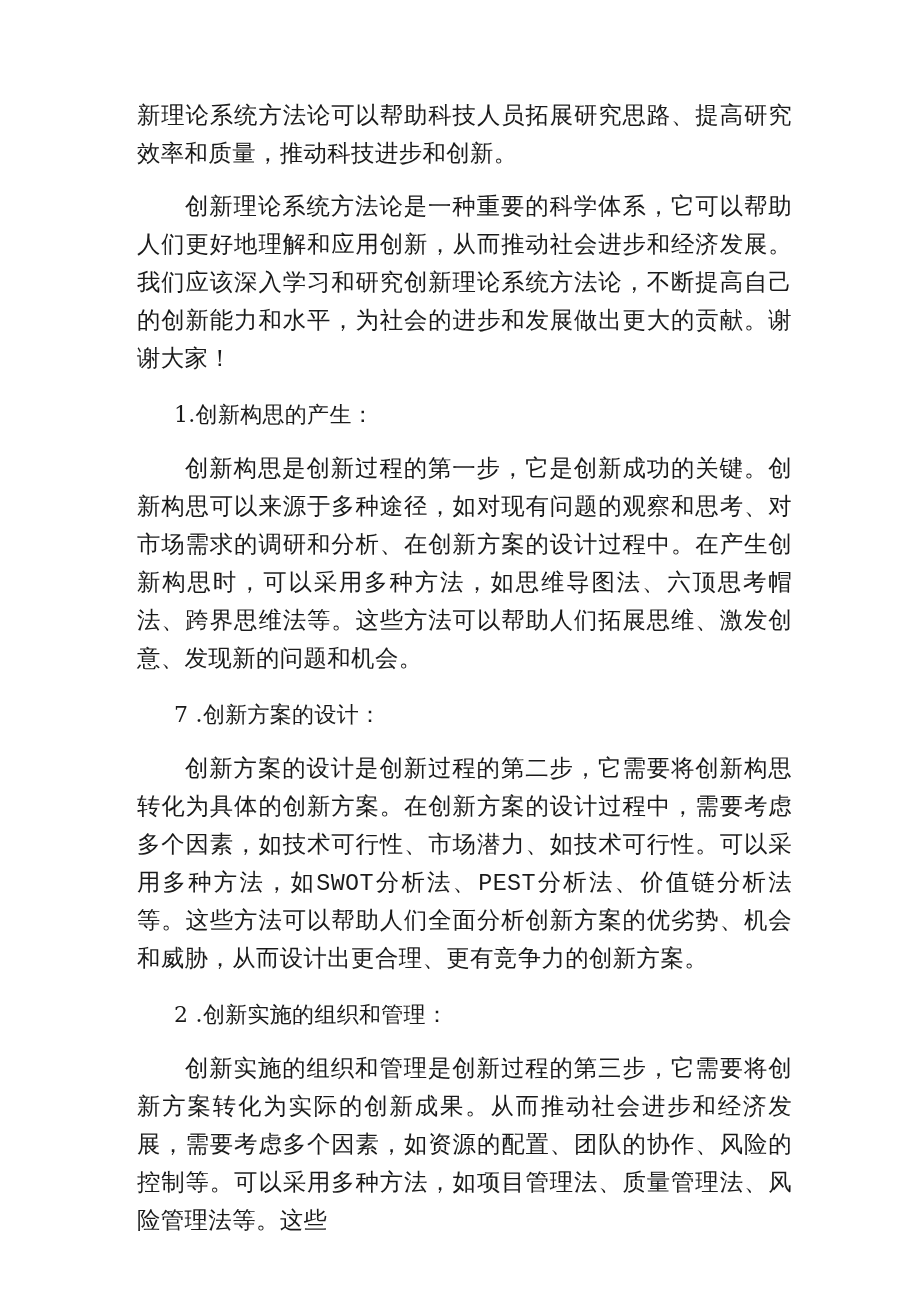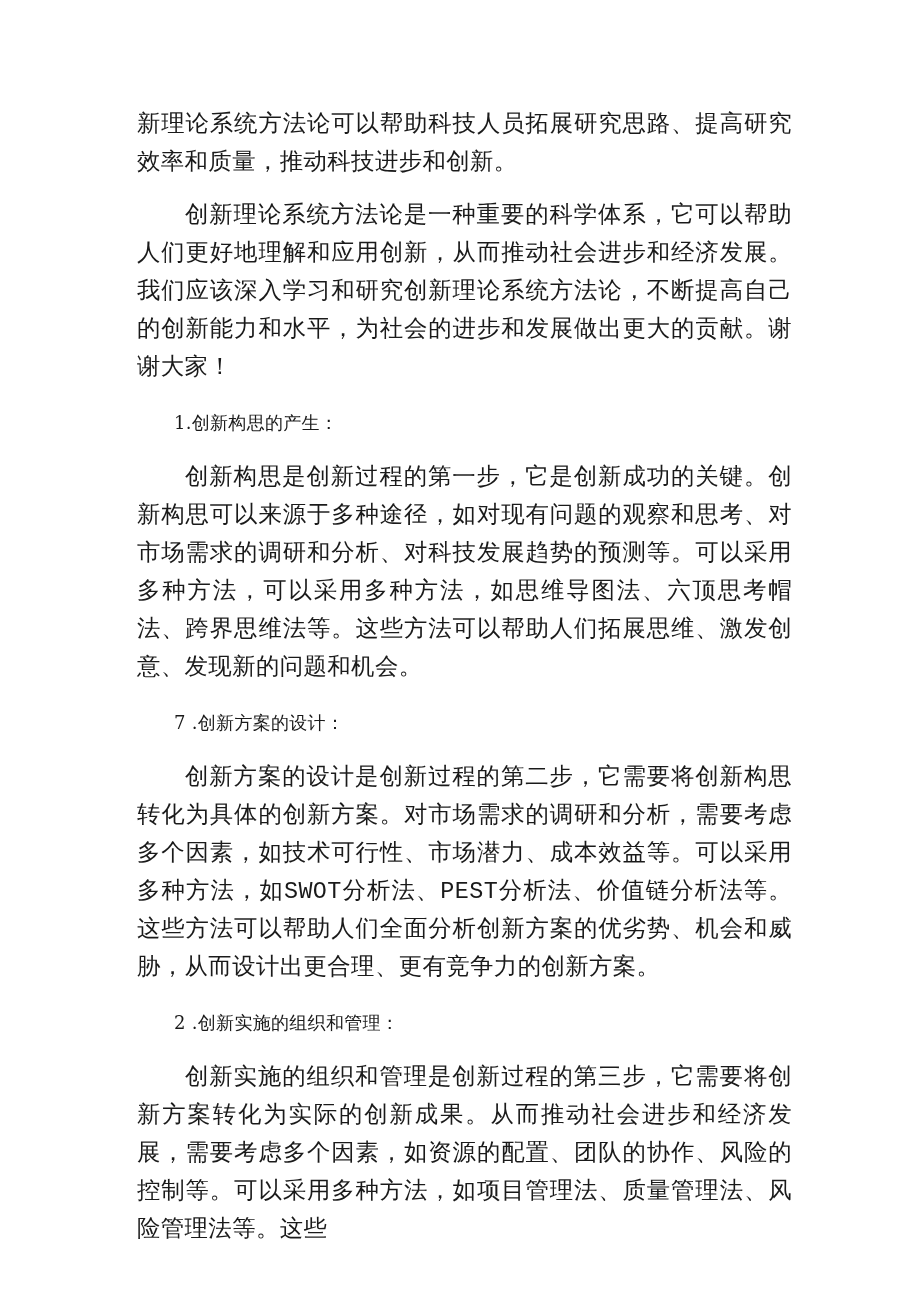--- a/index.html
+++ b/index.html
@@ -11,49 +11,49 @@
       width: 920px;
       height: 1301px;
       position: relative;
       overflow: hidden;
       font-family: "DejaVu Serif", "Liberation Serif", serif;
       color: #1a1a1a;
     }
     .page {
       position: absolute;
       left: 137px;
-      top: 104px;
+      top: 96px;
       width: 655px;
     }
     .para {
       margin: 0 0 17px 0;
       font-size: 23.4px;
       line-height: 38px;
       letter-spacing: 0.4px;
       text-align: justify;
       text-justify: inter-character;
       word-break: break-all;
     }
     .para.indent {
       text-indent: 48px;
       font-family: Liberation Mono, monospace;
     }
     .heading {
       margin: 0 0 17px 0;
       padding-left: 37px;
-      font-size: 18px;
+      font-size: 22px;
       line-height: 38px;
       letter-spacing: 0.3px;
     }
   </style>
 </head>
 <body>
 
 <div class="page">
   <p class="para">新理论系统方法论可以帮助科技人员拓展研究思路、提高研究效率和质量，推动科技进步和创新。</p>
   <p class="para indent">创新理论系统方法论是一种重要的科学体系，它可以帮助人们更好地理解和应用创新，从而推动社会进步和经济发展。我们应该深入学习和研究创新理论系统方法论，不断提高自己的创新能力和水平，为社会的进步和发展做出更大的贡献。谢谢大家！</p>
   <p class="heading">1.创新构思的产生：</p>
-  <p class="para indent">创新构思是创新过程的第一步，它是创新成功的关键。创新构思可以来源于多种途径，如对现有问题的观察和思考、对市场需求的调研和分析、对科技发展趋势的预测等。可以采用多种方法，可以采用多种方法，如思维导图法、六顶思考帽法、跨界思维法等。这些方法可以帮助人们拓展思维、激发创意、发现新的问题和机会。</p>
+  <p class="para indent">创新构思是创新过程的第一步，它是创新成功的关键。创新构思可以来源于多种途径，如对现有问题的观察和思考、对市场需求的调研和分析、在创新方案的设计过程中。在产生创新构思时，可以采用多种方法，如思维导图法、六顶思考帽法、跨界思维法等。这些方法可以帮助人们拓展思维、激发创意、发现新的问题和机会。</p>
   <p class="heading">7 .创新方案的设计：</p>
-  <p class="para indent">创新方案的设计是创新过程的第二步，它需要将创新构思转化为具体的创新方案。对市场需求的调研和分析，需要考虑多个因素，如技术可行性、市场潜力、成本效益等。可以采用多种方法，如SWOT分析法、PEST分析法、价值链分析法等。这些方法可以帮助人们全面分析创新方案的优劣势、机会和威胁，从而设计出更合理、更有竞争力的创新方案。</p>
+  <p class="para indent">创新方案的设计是创新过程的第二步，它需要将创新构思转化为具体的创新方案。在创新方案的设计过程中，需要考虑多个因素，如技术可行性、市场潜力、如技术可行性。可以采用多种方法，如SWOT分析法、PEST分析法、价值链分析法等。这些方法可以帮助人们全面分析创新方案的优劣势、机会和威胁，从而设计出更合理、更有竞争力的创新方案。</p>
   <p class="heading">2 .创新实施的组织和管理：</p>
   <p class="para indent">创新实施的组织和管理是创新过程的第三步，它需要将创新方案转化为实际的创新成果。从而推动社会进步和经济发展，需要考虑多个因素，如资源的配置、团队的协作、风险的控制等。可以采用多种方法，如项目管理法、质量管理法、风险管理法等。这些</p>
 </div>
 
 </body></html>

